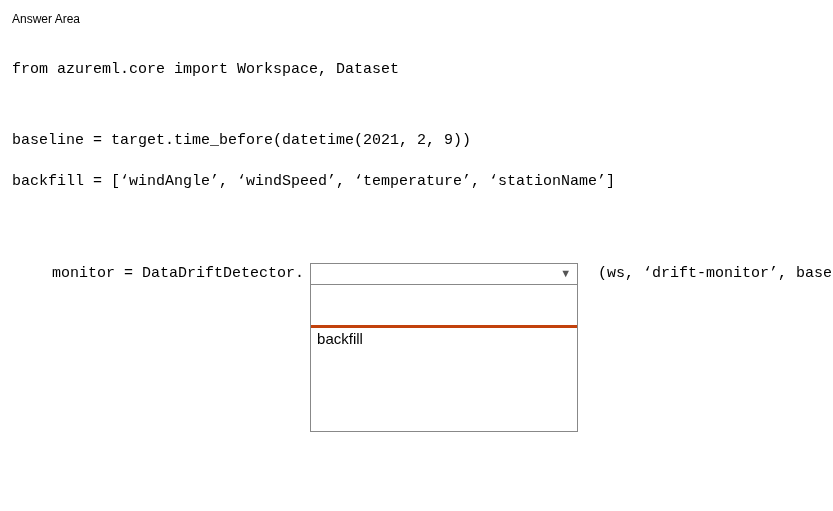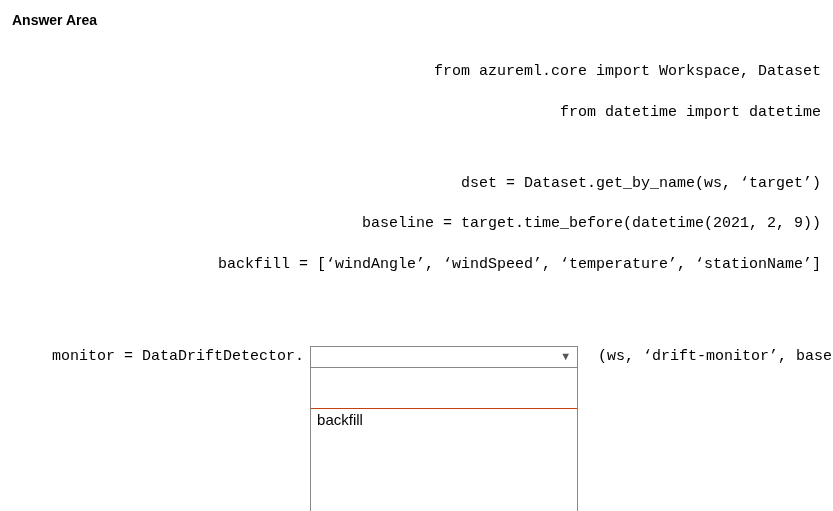--- a/index.html
+++ b/index.html
@@ -6,33 +6,32 @@
       font-family: 'Segoe UI', Tahoma, Geneva, Verdana, sans-serif;
       margin: 0;
       padding: 12px;
       width: 833px;
       box-sizing: border-box;
       font-size: 15px;
       color: #000;
       background: #fff;
     }
     .heading {
-      font-weight: bold;
-      font-size: 14px;
+      font-weight: normal;
+      font-size: 12px;
       margin-bottom: 14px;
     }
     .code-block {
       font-family: Consolas, 'Courier New', monospace;
       font-size: 15px;
       line-height: 1.35;
       white-space: pre;
     }
     .code-line {
       display: block;
-      text-align: right;
     }
     .inline-row {
       display: flex;
       align-items: flex-start;
       gap: 0;
     }
     .inline-row .code-left,
     .inline-row .code-right {
       font-family: Consolas, 'Courier New', monospace;
       font-size: 15px;
@@ -76,34 +75,32 @@
     }
     .dropdown-option {
       border-top: 1px solid #bbb;
       padding: 0 6px;
       height: 22px;
       line-height: 22px;
       font-family: 'Segoe UI', Tahoma, Geneva, Verdana, sans-serif;
       font-size: 15px;
     }
     .dropdown-options .dropdown-option:first-child {
-      border-top: 1px solid #c2410c;
+      border-top: 3px solid #c2410c;
     }
     .block-gap { height: 10px; }
   </style>
 </head>
 <body>
 
 <div class="heading">Answer Area</div>
 
 <div class="code-block">
 <span class="code-line">from azureml.core import Workspace, Dataset</span>
-<span class="code-line">from datetime import datetime</span>
 <div class="block-gap"></div>
-<span class="code-line">dset = Dataset.get_by_name(ws, ‘target’)</span>
 <span class="code-line">baseline = target.time_before(datetime(2021, 2, 9))</span>
 <span class="code-line">backfill = [‘windAngle’, ‘windSpeed’, ‘temperature’, ‘stationName’]</span>
 <div class="block-gap"></div>
 
 <div class="inline-row">
   <span class="code-left">monitor = DataDriftDetector.</span>
   <div class="dropdown-wrap dd1">
     <div class="dropdown-select">
       <span></span>
       <span class="chev">▼</span>

